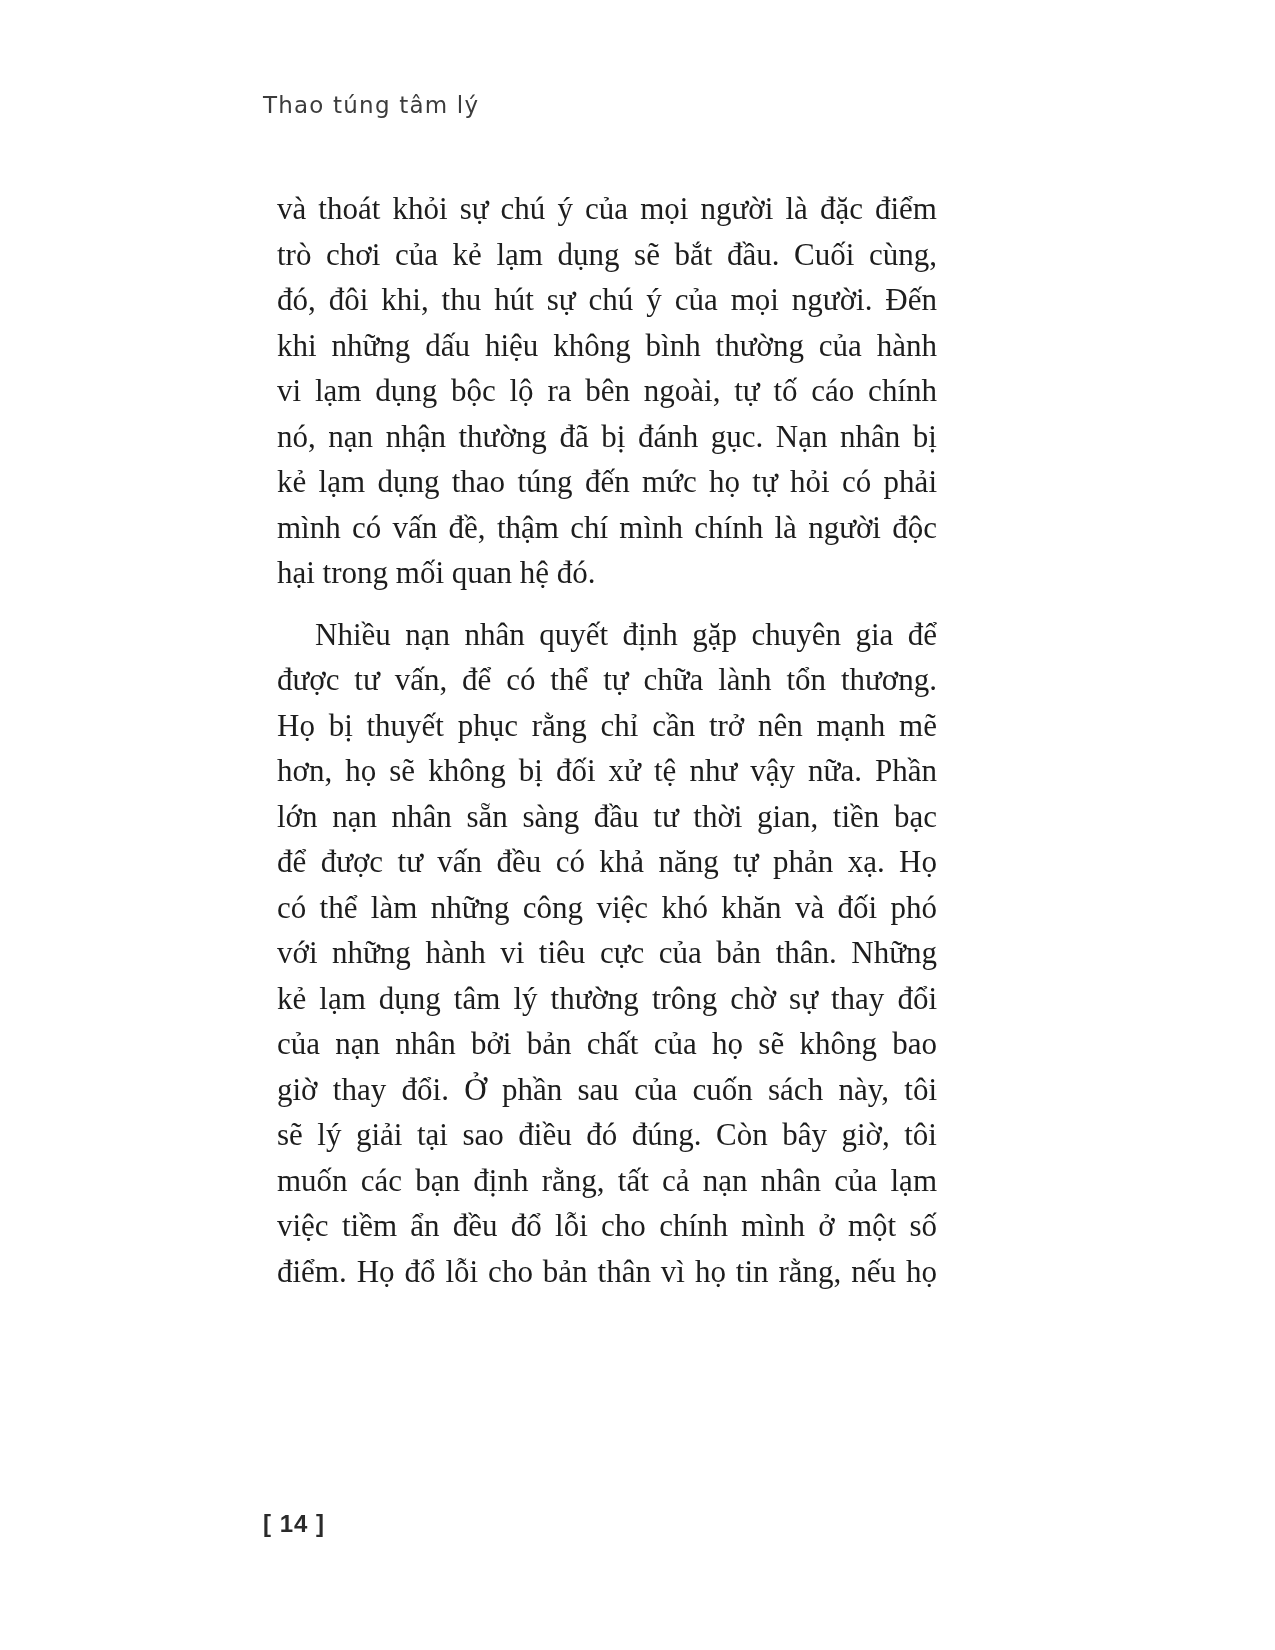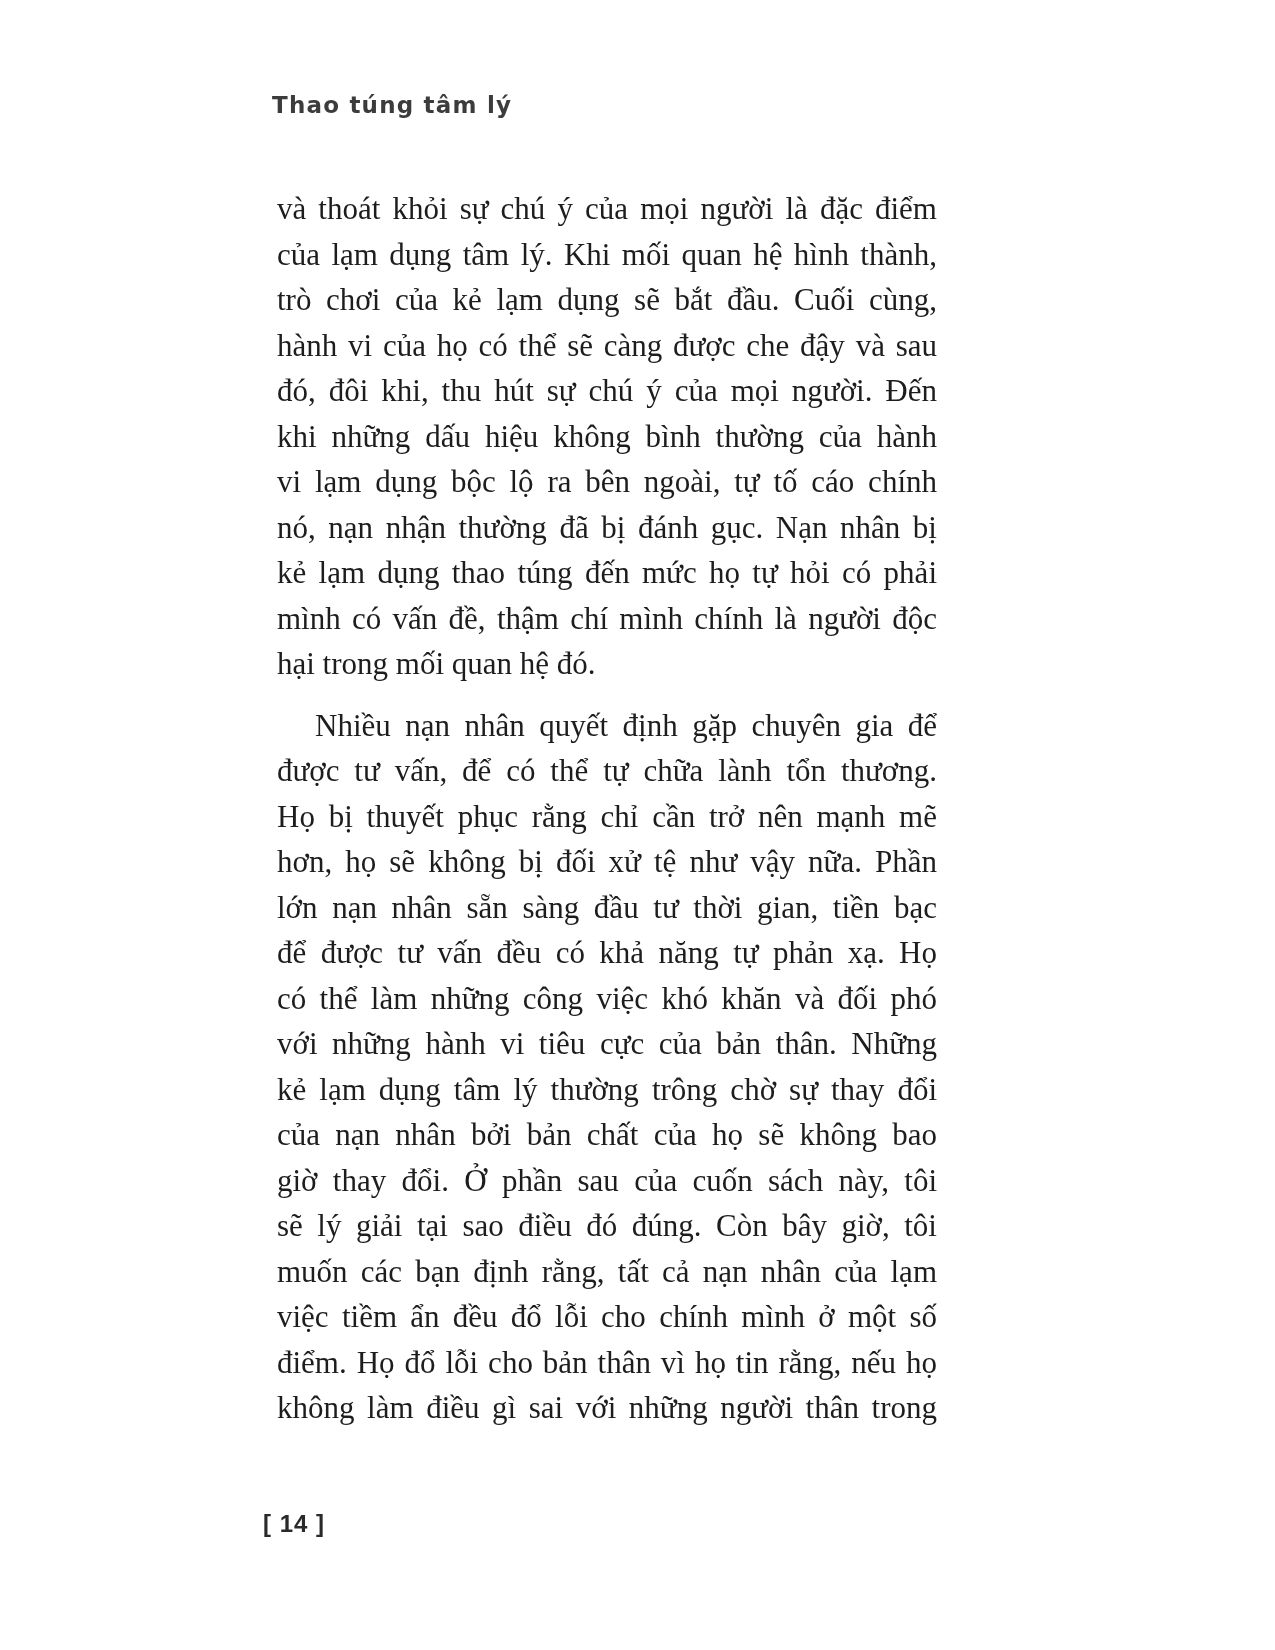--- a/index.html
+++ b/index.html
@@ -11,24 +11,24 @@
     position: relative;
     width: 1275px;
     height: 1650px;
     background: #ffffff;
     overflow: hidden;
     font-family: "Liberation Serif", "DejaVu Serif", serif;
     color: #1d1d1d;
   }
   .running-header {
     position: absolute;
-    left: 272px;
+    left: 263px;
     top: 92px;
     font-family: "DejaVu Sans", "Liberation Sans", sans-serif;
-    font-weight: 700;
+    font-weight: 400;
     font-size: 23px;
     letter-spacing: 1.2px;
     color: #3c3c3c;
     white-space: nowrap;
   }
   .body-text {
     position: absolute;
     left: 261px;
     top: 170px;
     width: 692px;
@@ -66,23 +66,21 @@
 </head>
 <body>
 
 <div class="page">
 
   <div class="running-header">Thao túng tâm lý</div>
 
   <div class="body-text">
       <div class="paragraph">
         <div class="bodyline">và thoát khỏi sự chú ý của mọi người là đặc điểm</div>
-        <div class="bodyline">của lạm dụng tâm lý. Khi mối quan hệ hình thành,</div>
         <div class="bodyline">trò chơi của kẻ lạm dụng sẽ bắt đầu. Cuối cùng,</div>
-        <div class="bodyline">hành vi của họ có thể sẽ càng được che đậy và sau</div>
         <div class="bodyline">đó, đôi khi, thu hút sự chú ý của mọi người. Đến</div>
         <div class="bodyline">khi những dấu hiệu không bình thường của hành</div>
         <div class="bodyline">vi lạm dụng bộc lộ ra bên ngoài, tự tố cáo chính</div>
         <div class="bodyline">nó, nạn nhận thường đã bị đánh gục. Nạn nhân bị</div>
         <div class="bodyline">kẻ lạm dụng thao túng đến mức họ tự hỏi có phải</div>
         <div class="bodyline">mình có vấn đề, thậm chí mình chính là người độc</div>
         <div class="bodyline paraend">hại trong mối quan hệ đó.</div>
       </div>
       <div class="paragraph indented">
         <div class="bodyline">Nhiều nạn nhân quyết định gặp chuyên gia để</div>
@@ -93,19 +91,18 @@
         <div class="bodyline">để được tư vấn đều có khả năng tự phản xạ. Họ</div>
         <div class="bodyline">có thể làm những công việc khó khăn và đối phó</div>
         <div class="bodyline">với những hành vi tiêu cực của bản thân. Những</div>
         <div class="bodyline">kẻ lạm dụng tâm lý thường trông chờ sự thay đổi</div>
         <div class="bodyline">của nạn nhân bởi bản chất của họ sẽ không bao</div>
         <div class="bodyline">giờ thay đổi. Ở phần sau của cuốn sách này, tôi</div>
         <div class="bodyline">sẽ lý giải tại sao điều đó đúng. Còn bây giờ, tôi</div>
         <div class="bodyline">muốn các bạn định rằng, tất cả nạn nhân của lạm</div>
         <div class="bodyline">việc tiềm ẩn đều đổ lỗi cho chính mình ở một số</div>
         <div class="bodyline">điểm. Họ đổ lỗi cho bản thân vì họ tin rằng, nếu họ</div>
-        <div class="bodyline">không làm điều gì sai với những người thân trong</div>
       </div>
     </div>
 
   <div class="page-number">[ 14 ]</div>
 
 </div>
 
 </body></html>

